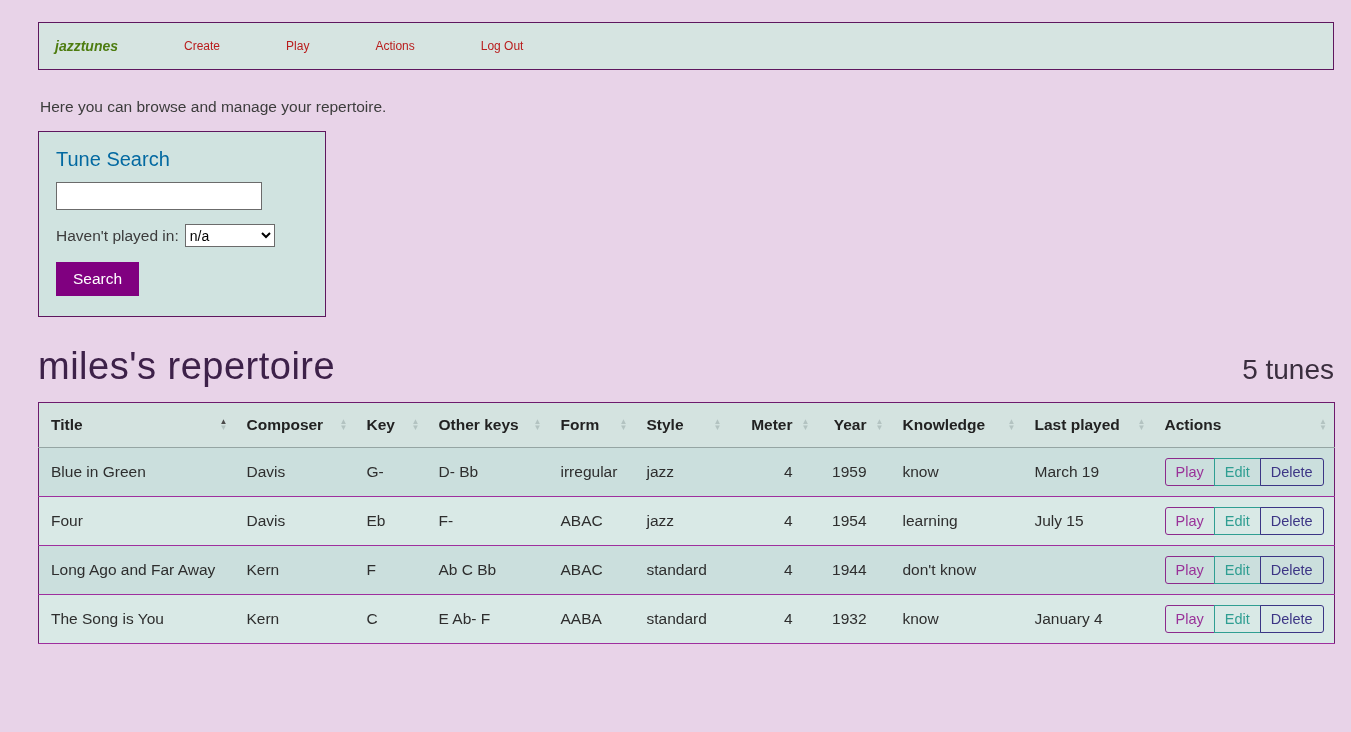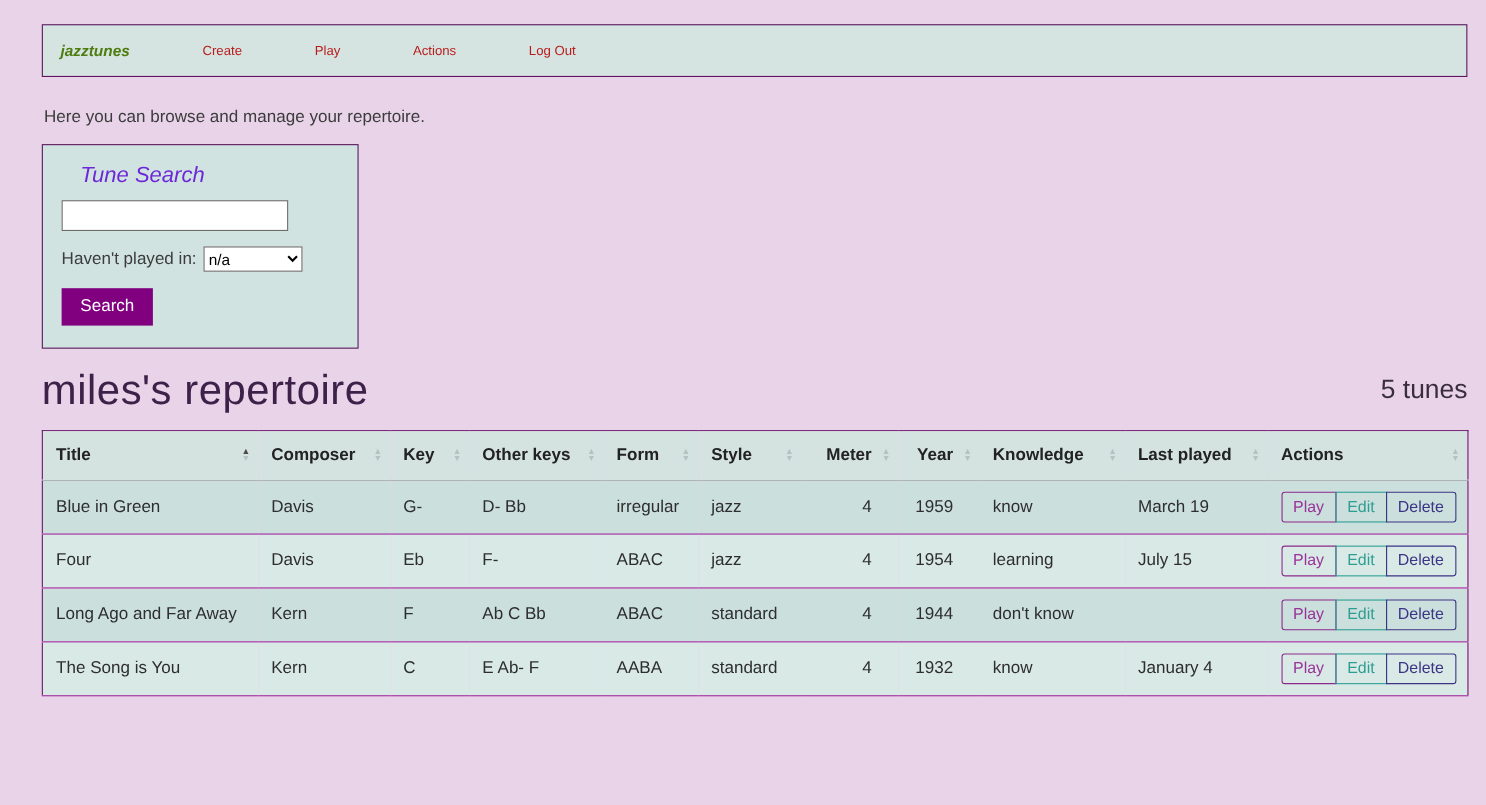--- a/index.html
+++ b/index.html
@@ -57,24 +57,23 @@
   
   .search-panel {
     margin-top: 15px;
     width: 288px;
     background: #d0e3e0;
     border: 1px solid #5e175e;
     padding: 16px 17px 20px 17px;
   }
   .search-title {
     font-size: 20px;
-    color: #6d28d9;
-    margin: 0 0 11px 17px;
+    color: #0369a1;
+    margin: 0 0 11px 0;
     font-weight: 400;
-    font-style: italic;
   }
   .search-input {
     width: 206px;
     height: 28px;
     border: 1px solid #6b6b6b;
     background: #fff;
     font-size: 15px;
     padding: 2px 6px;
     display: block;
   }
@@ -100,34 +99,34 @@
     color: #ffffff;
     border: none;
     font-size: 15.5px;
     font-family: "Liberation Sans", sans-serif;
     padding: 8px 17px;
     cursor: pointer;
   }
 
   
   .rep-header {
-    margin-top: 17px;
+    margin-top: 28px;
     display: flex;
     justify-content: space-between;
-    align-items: center;
+    align-items: flex-end;
   }
   .rep-title {
     margin: 0;
     font-size: 38px;
     font-weight: 500;
     color: #3d2149;
     letter-spacing: 0.5px;
   }
   .rep-count {
-    font-size: 24px;
+    font-size: 28px;
     color: #3a2e3e;
     padding-bottom: 2px;
   }
 
   
   table.tunes {
     margin-top: 14px;
     width: 1296px;
     border-collapse: collapse;
     border: 1px solid #6d1b6d;

